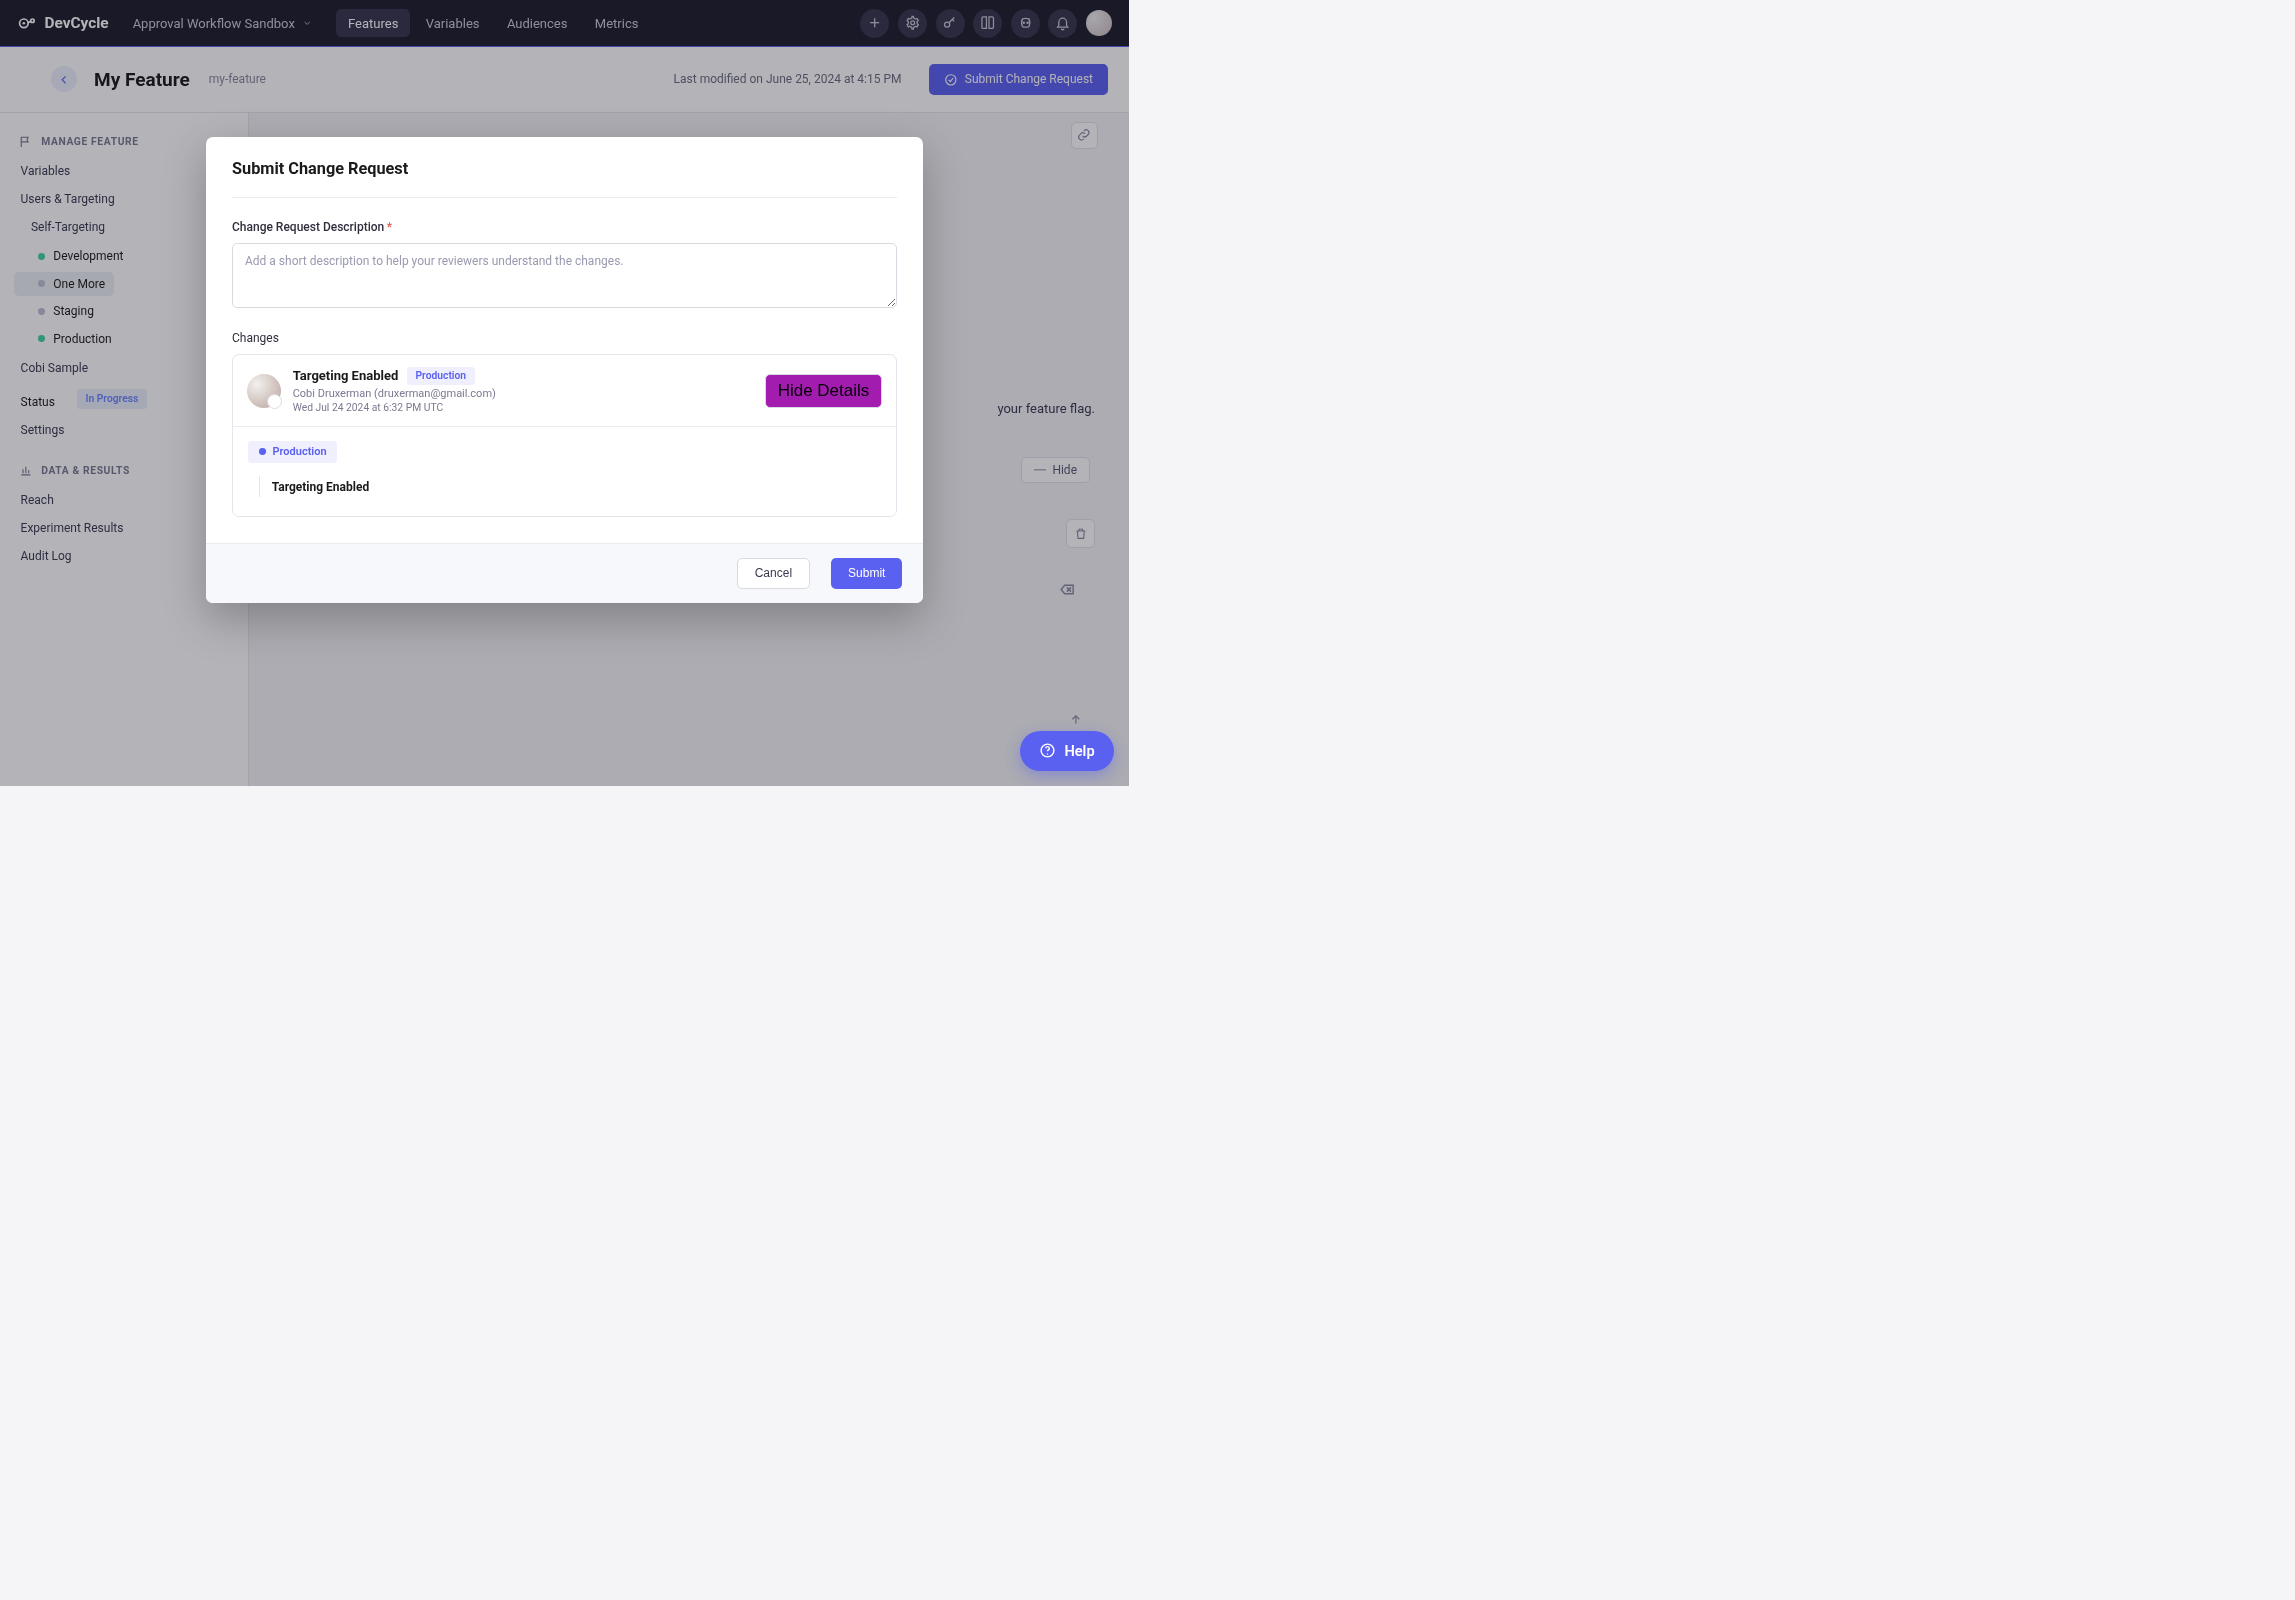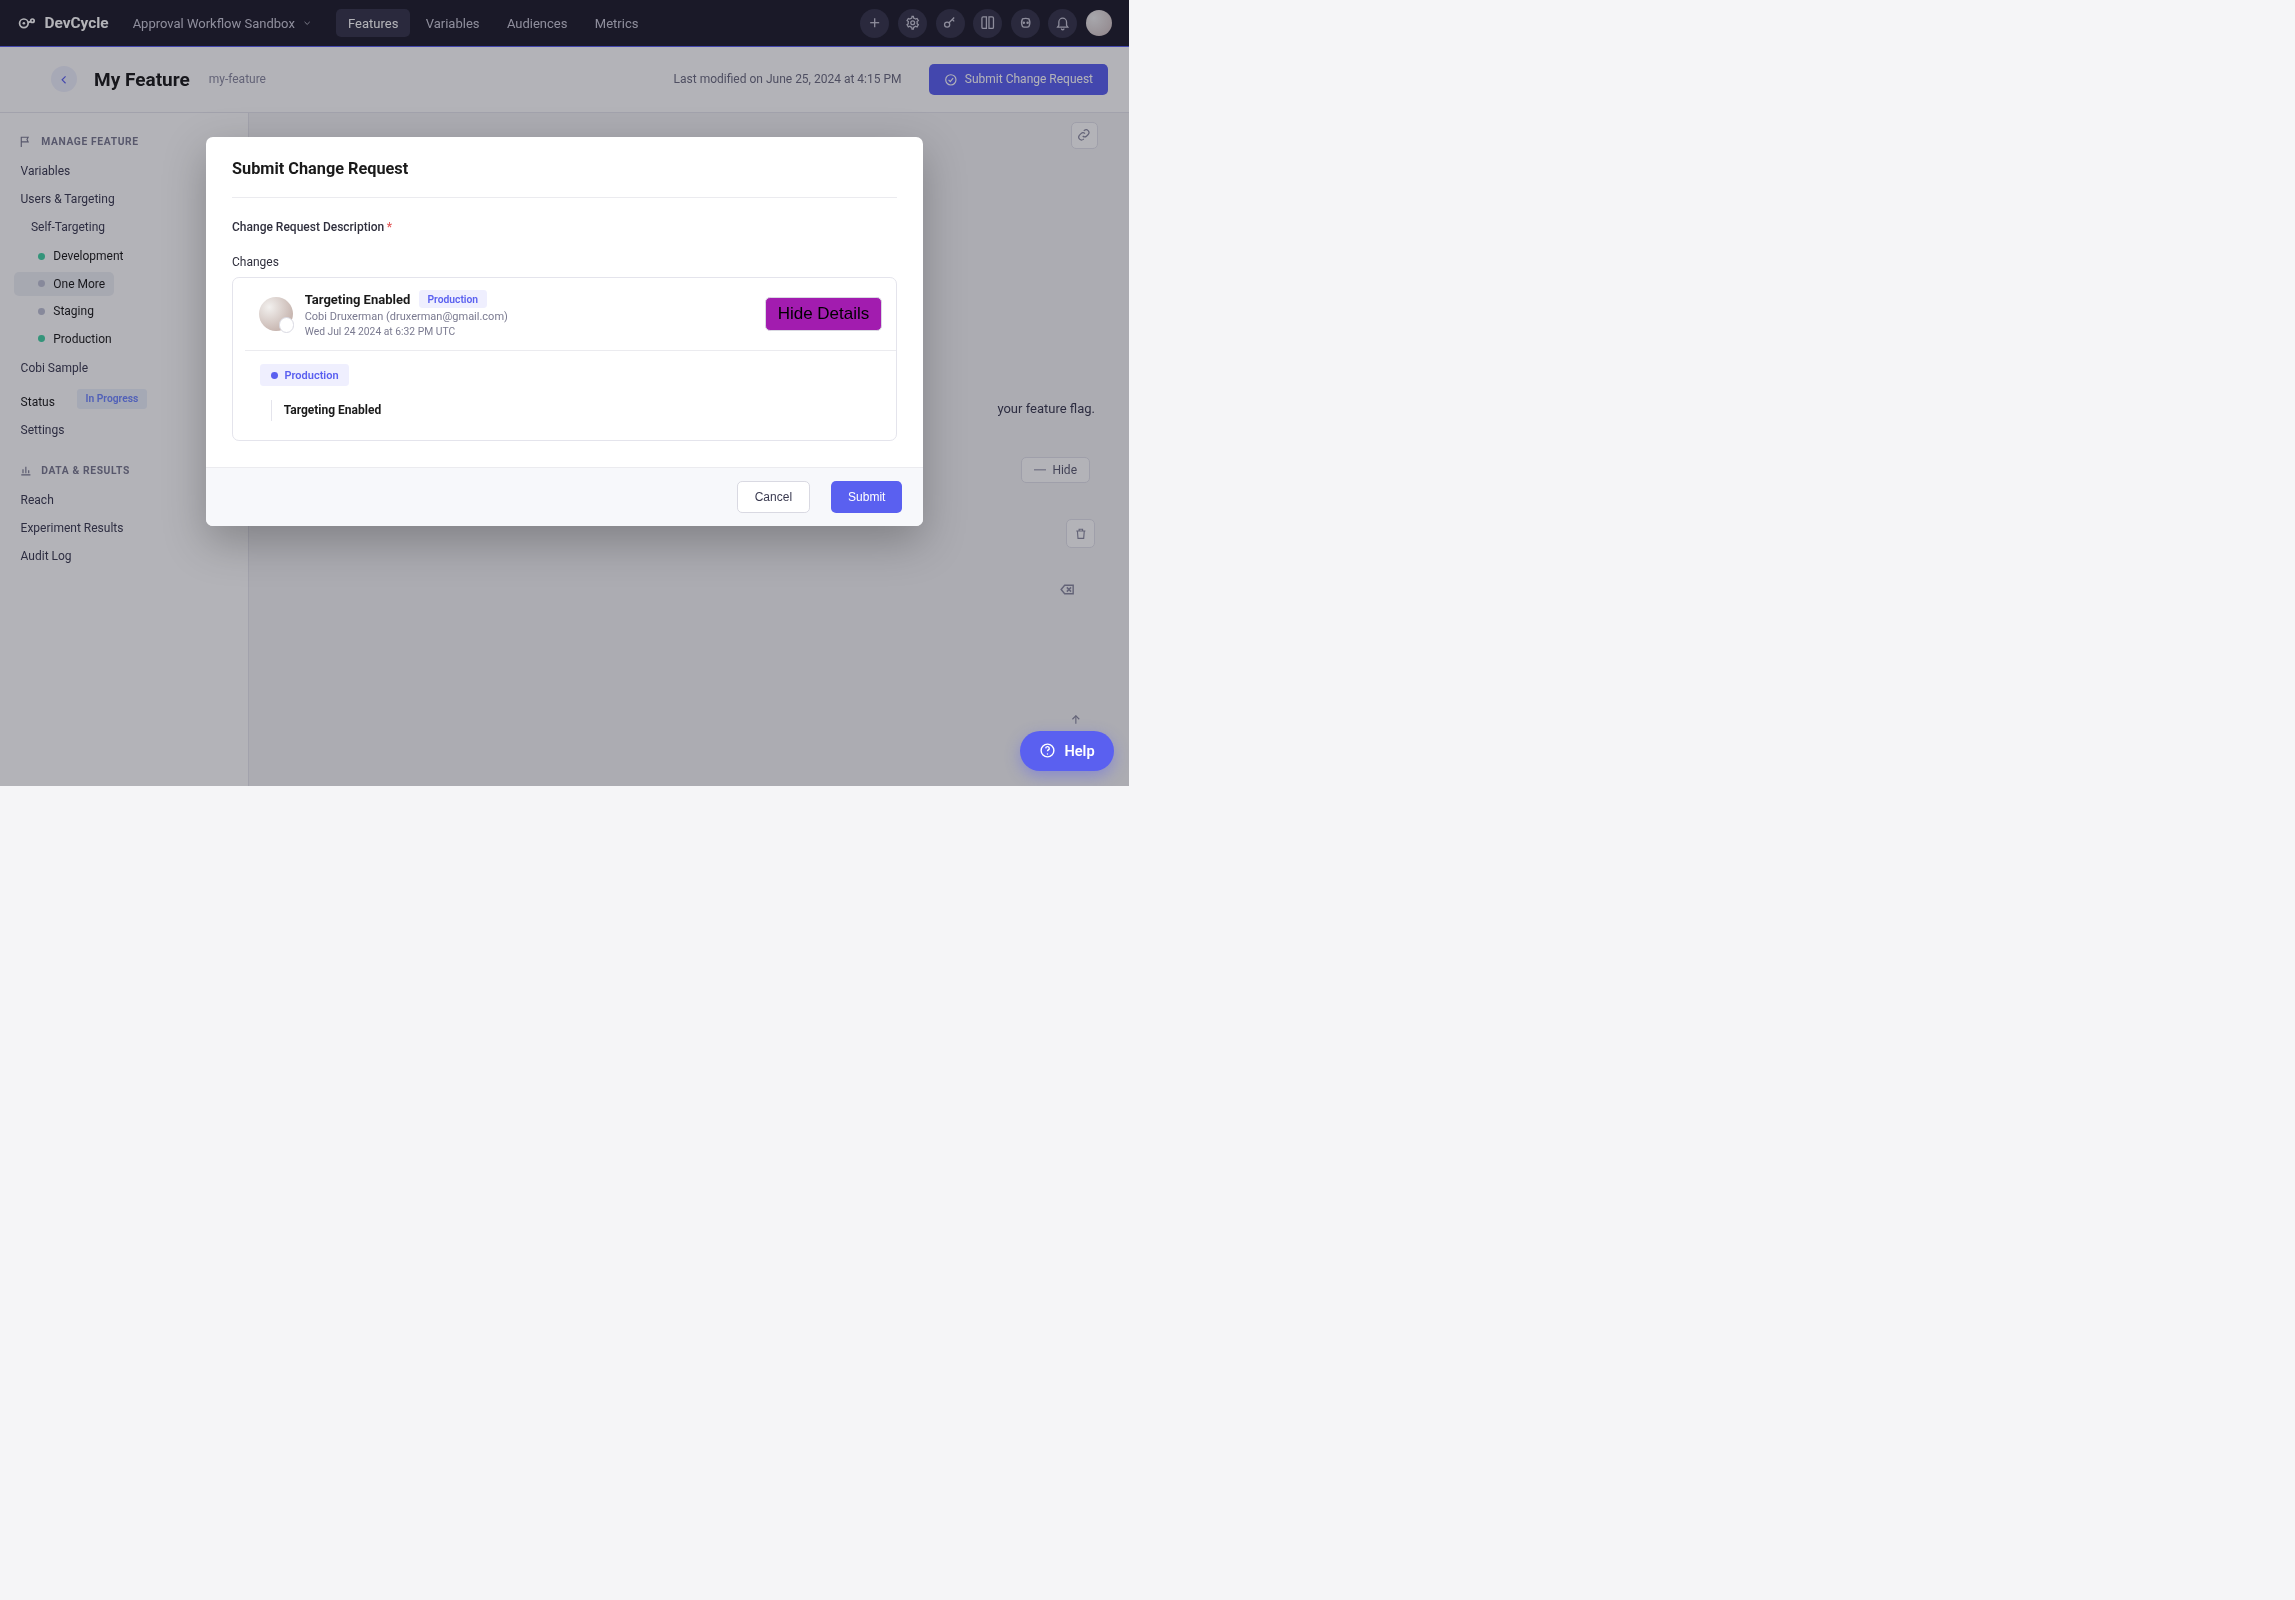--- a/index.html
+++ b/index.html
@@ -147,21 +147,21 @@
   .select {
     border:0.9px solid #d9d9e2; border-radius:5.1px; height:33px;
     display:flex; align-items:center; padding:0 10.3px; color:#9a9ab0;
     justify-content:space-between;
   }
   .select .divider{ width:0.9px; height:19px; background:#e4e4ec; margin:0 8.6px;}
   .select svg{ width:12px;height:12px; stroke:#9a9ab0; fill:none; stroke-width:2;}
   .section-gap { margin-top:20.6px; }
 
   .changes-box {
-    border:0.9px solid #e4e4ec; border-radius:6.9px; margin-top:6.9px; overflow:hidden;padding-left:12px;
+    border:0.9px solid #e4e4ec; border-radius:6.9px; margin-top:6.9px; overflow:hidden;
   }
   .changes-head {
     display:flex; align-items:center; gap:12px; padding:12px 13.7px;
     border-bottom:0.9px solid #ebebef;
   }
   .changes-head .avatar {
     width:34px;height:34px;border-radius:50%;
     background: radial-gradient(circle at 30% 30%, #f2f0ee, #b8a19a);
     position:relative;
   }
@@ -395,20 +395,21 @@
 </div>
 
 <div class="overlay">
   <div class="modal">
     <div class="modal-body">
       <div class="modal-title">Submit Change Request</div>
 
       <label class="form-label">
         <span>Change Request Description</span><span class="req">*</span>
       </label>
+      <textarea class="desc" placeholder="Add a short description to help your reviewers understand the changes." style=""></textarea>
 
 
       <div class="section-gap">
         <label class="form-label" style="font-weight:400">Changes</label>
         <div class="changes-box">
           <div class="changes-head">
             <div class="avatar"></div>
             <div>
               <div class="ch-title-row">
                 <span class="ch-title">Targeting Enabled</span>

